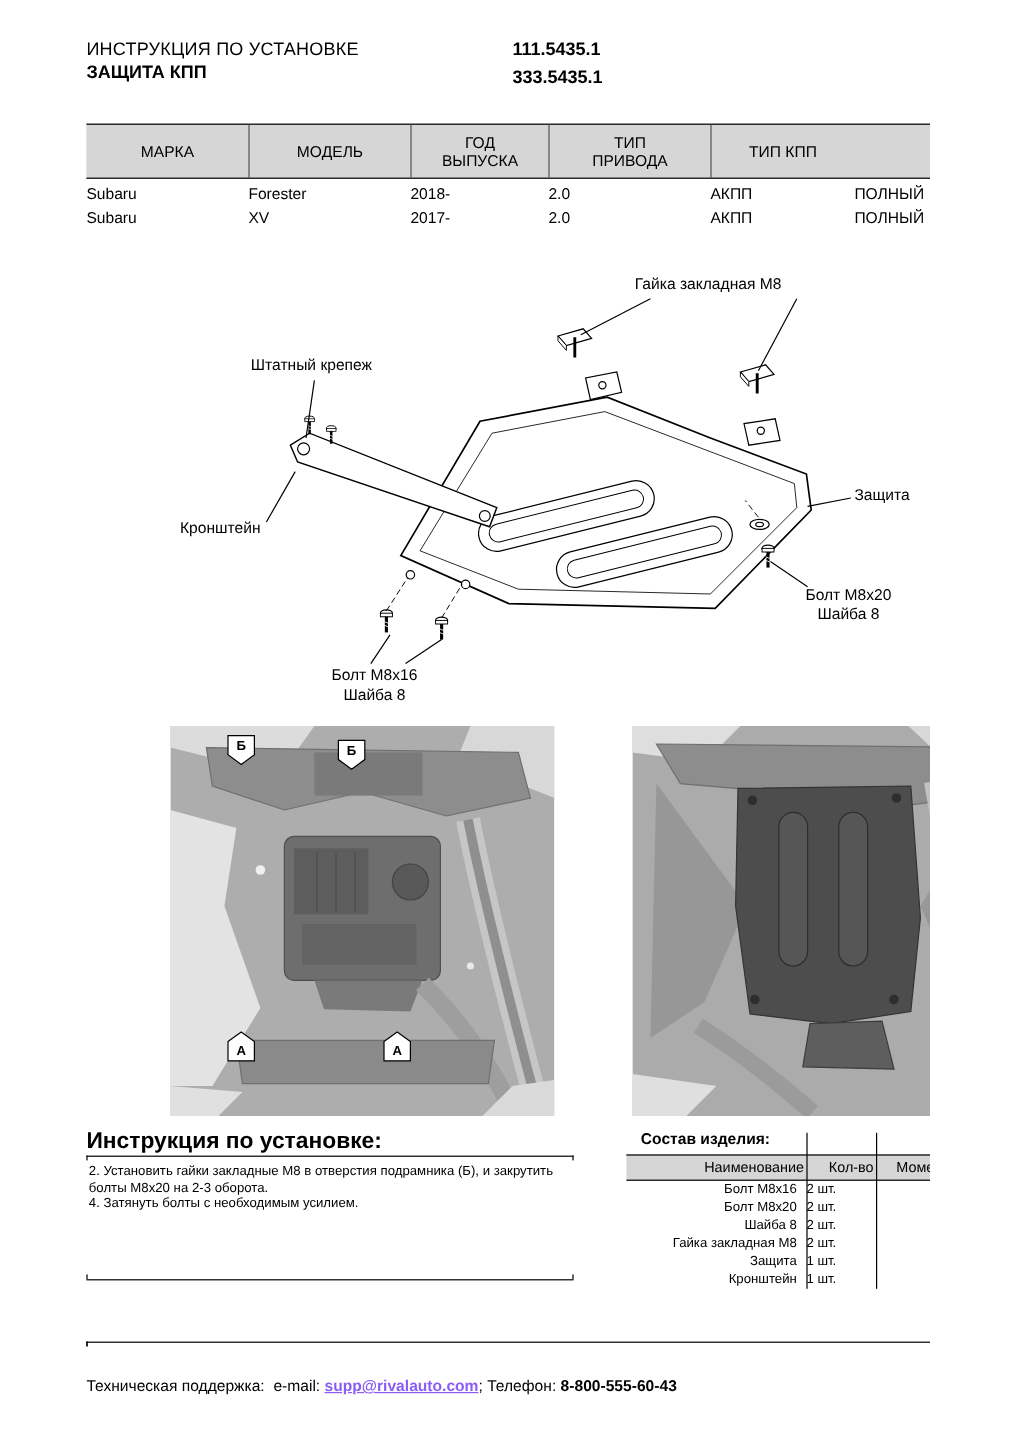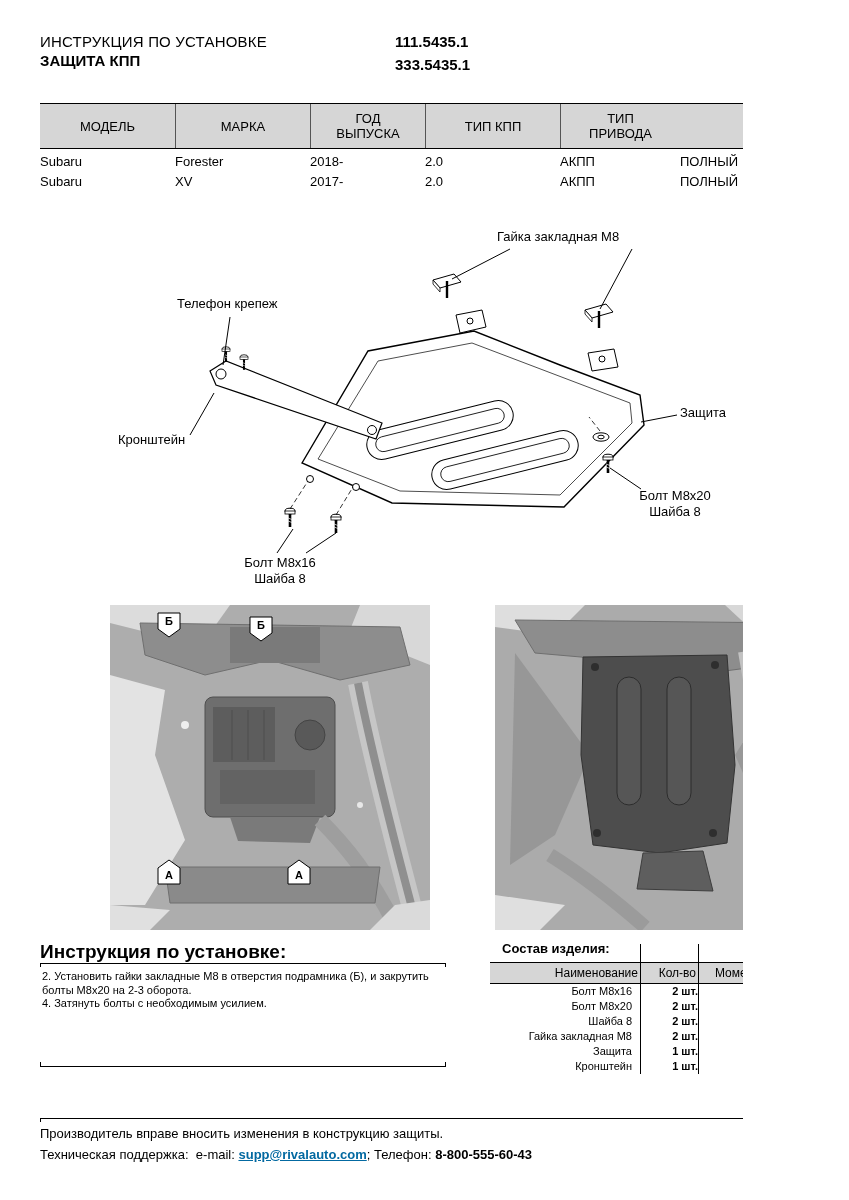--- a/index.html
+++ b/index.html
@@ -1,17 +1,17 @@
 <!DOCTYPE html>
 <html><head>
 <meta charset="utf-8">
 <style>
   html,body{margin:0;padding:0;background:#fff;}
   .page{position:relative;width:743px;height:1200px;background:#fff;color:#000;
-        font-family:"Liberation Sans",sans-serif;overflow:hidden;}
+        font-family:"Liberation Sans",sans-serif;overflow:hidden;margin-left:32px;}
   .abs{position:absolute;}
 
   
   .title-line1{left:40px;top:33px;font-size:15px;font-weight:normal;letter-spacing:.2px;}
   .title-line2{left:40px;top:52px;font-size:15px;font-weight:bold;}
   .pn1{left:395px;top:33px;font-size:15px;font-weight:bold;}
   .pn2{left:395px;top:56px;font-size:15px;font-weight:bold;}
 
   
   .vtable{left:40px;top:103px;width:768px;}
@@ -42,52 +42,52 @@
   .steps{position:absolute;left:2px;right:2px;top:7px;font-size:11px;line-height:13.5px;}
 
   
   .parts-head{left:502px;top:941px;font-size:13px;font-weight:bold;}
   .parts{left:490px;top:962px;width:318px;}
   .prow{display:grid;grid-template-columns:150px 58px 110px;}
   .phead{background:#d6d6d6;border-top:1px solid #000;border-bottom:1px solid #000;}
   .phead .cell{font-size:12px;font-weight:normal;text-align:right;padding:3px 2px;}
   .pbody .cell{font-size:11px;line-height:15px;}
   .pbody .name{text-align:right;padding-right:8px;}
-  .pbody .qty{text-align:right;font-weight:bold;}
+  .pbody .qty{text-align:left;}
   .pbody .torque{text-align:right;}
   .vline{position:absolute;width:1px;background:#000;top:-18px;height:130px;}
 
   
   .foot-rule{left:40px;top:1118px;width:770px;}
   .foot1{left:40px;top:1126px;font-size:13px;}
   .foot2{left:40px;top:1147px;font-size:13px;}
-  .email{color:#0369a1;font-weight:bold;text-decoration:underline;cursor:pointer;}
+  .email{color:#8b5cf6;font-weight:bold;text-decoration:underline;cursor:pointer;}
   .bold{font-weight:bold;}
 
   svg text{font-family:"Liberation Sans",sans-serif;}
 </style>
 </head>
 <body>
 
 <div class="page">
 
   <div class="abs title-line1">ИНСТРУКЦИЯ ПО УСТАНОВКЕ</div>
   <div class="abs title-line2">ЗАЩИТА КПП</div>
   <div class="abs pn1">111.5435.1</div>
   <div class="abs pn2">333.5435.1</div>
 
   <div class="abs vtable">
     <div class="vrow vhead">
+      <div class="cell">МАРКА</div>
       <div class="cell">МОДЕЛЬ</div>
-      <div class="cell">МАРКА</div>
       <div class="cell">ГОД
 ВЫПУСКА</div>
-      <div class="cell">ТИП КПП</div>
       <div class="cell">ТИП
 ПРИВОДА</div>
+      <div class="cell">ТИП КПП</div>
     </div>
     <div class="vrow vbody">
       <div class="cell">Subaru</div>
       <div class="cell">Forester</div>
       <div class="cell">2018-</div>
       <div class="cell">2.0</div>
       <div class="cell">АКПП</div>
       <div class="cell">ПОЛНЫЙ</div>
     </div>
     <div class="vrow vbody">
@@ -171,21 +171,21 @@
         <line x1="190" y1="92" x2="183" y2="140"></line>
         <line x1="150" y1="210" x2="174" y2="168"></line>
         <line x1="637" y1="190" x2="601" y2="197"></line>
         <line x1="601" y1="264" x2="570" y2="243"></line>
         <line x1="237" y1="328" x2="253" y2="304"></line>
         <line x1="266" y1="328" x2="296" y2="308"></line>
       </g>
     </svg>
 
     <div class="dlabel" style="left:457px;top:4px;">Гайка закладная М8</div>
-    <div class="dlabel" style="left:137px;top:71px;">Телефон крепеж</div>
+    <div class="dlabel" style="left:137px;top:71px;">Штатный крепеж</div>
     <div class="dlabel" style="left:78px;top:207px;">Кронштейн</div>
     <div class="dlabel" style="left:640px;top:180px;">Защита</div>
     <div class="dlabel center" style="left:585px;top:263px;width:100px;">
       <span>Болт М8х20</span>
       <span>Шайба 8</span>
     </div>
     <div class="dlabel center" style="left:185px;top:330px;width:110px;">
       <span>Болт М8х16</span>
       <span>Шайба 8</span>
     </div>
@@ -305,21 +305,20 @@
       <div class="cell torque"></div>
     </div>
     <div class="prow pbody">
       <div class="cell name">Кронштейн</div>
       <div class="cell qty">1 шт.</div>
       <div class="cell torque"></div>
     </div>
   </div>
 
   <div class="abs rule foot-rule"></div>
-  <div class="abs foot1">Производитель вправе вносить изменения в конструкцию защиты.</div>
   <div class="abs foot2">
     <span>Техническая поддержка:</span>&nbsp;
     <span>e-mail:</span>
     <a class="email">supp@rivalauto.com</a><span>;</span>
     <span>Телефон:</span>
     <span class="bold">8-800-555-60-43</span>
   </div>
 
 </div>
 

